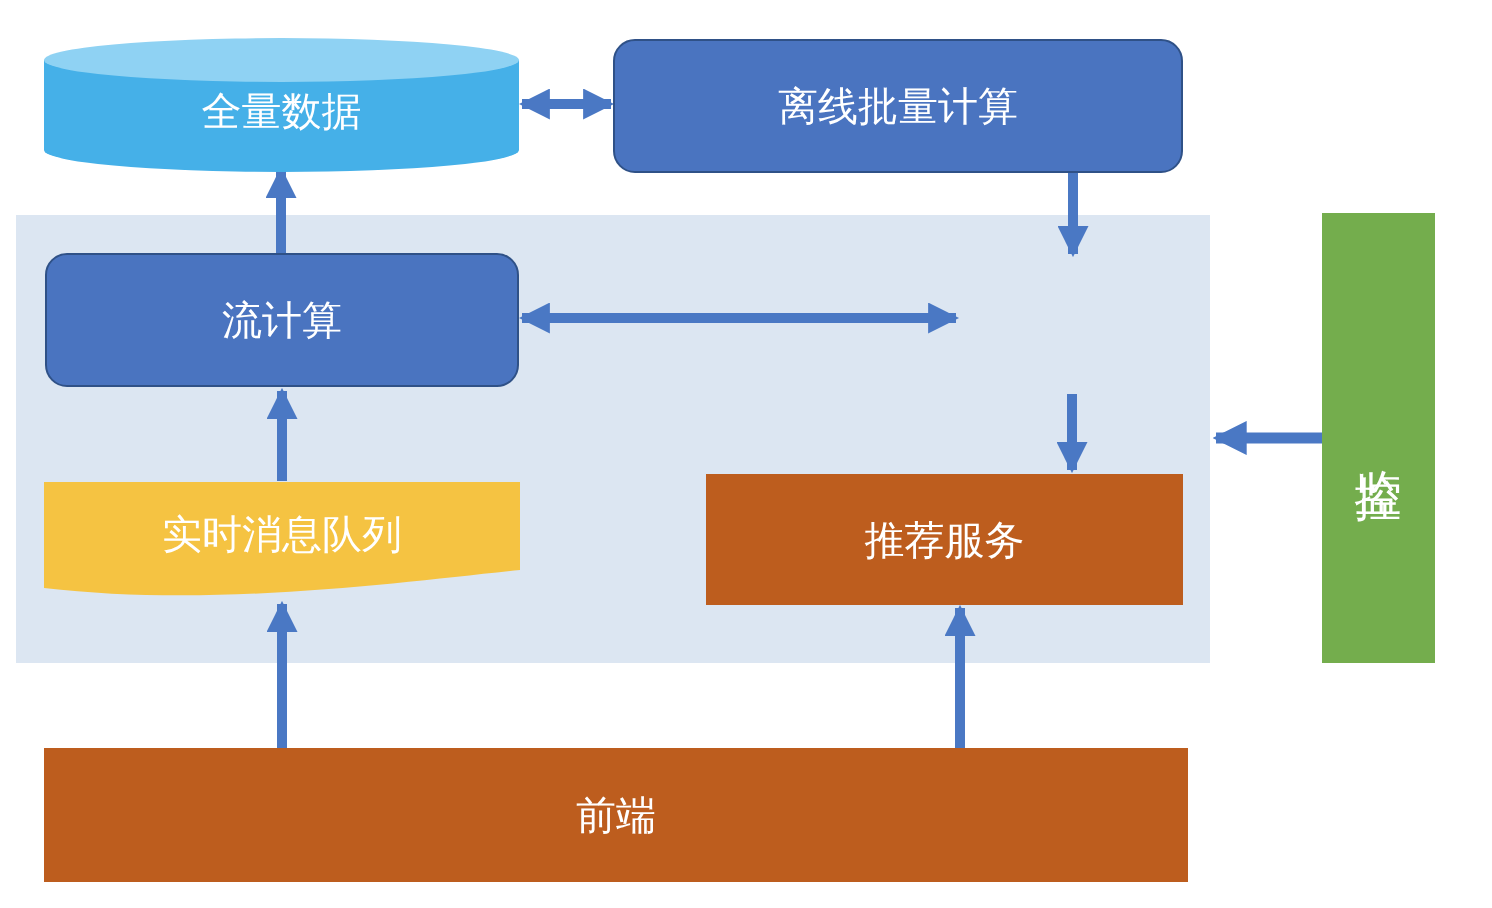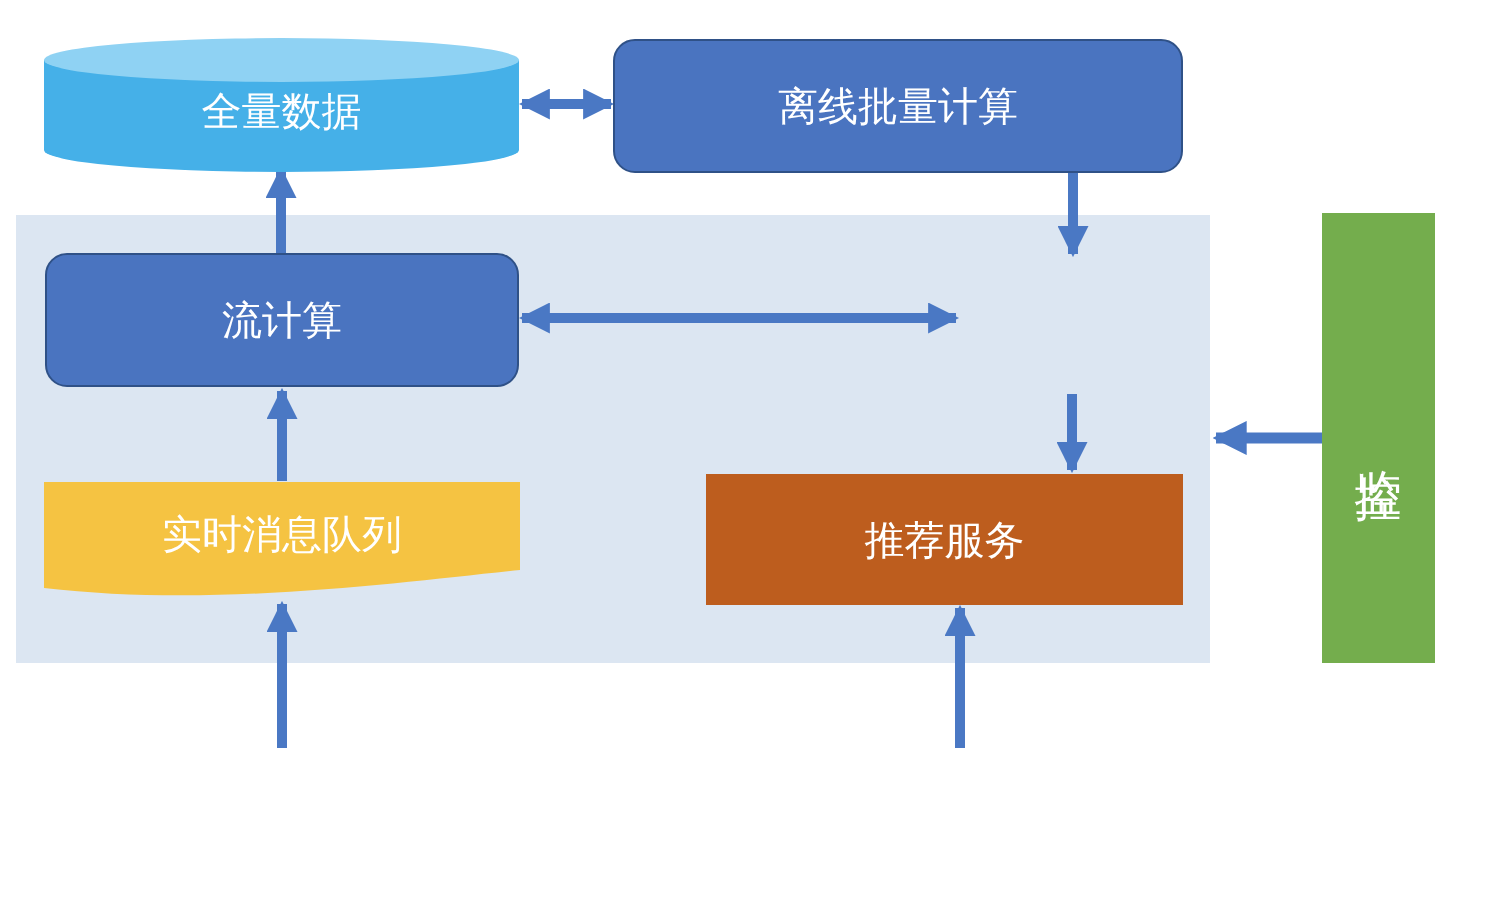--- a/index.html
+++ b/index.html
@@ -91,18 +91,21 @@
     <svg class="shape" width="476" height="126" viewBox="0 0 476 126">
       <path d="M0,0 L476,0 L476,88 C360,100 170,126 0,106 Z" fill="var(--yellow)"></path>
     </svg>
     <span class="lbl">实时消息队列</span>
   </div>
 
   <div class="node" id="node-recommend-service">
     <span class="lbl">推荐服务</span>
   </div>
 
+  <div class="node" id="node-frontend">
+    <span class="lbl">前端</span>
+  </div>
 
   <div class="node" id="node-monitor">
     <span class="lbl">监控</span>
   </div>
 
 </div>
 
 </body></html>

